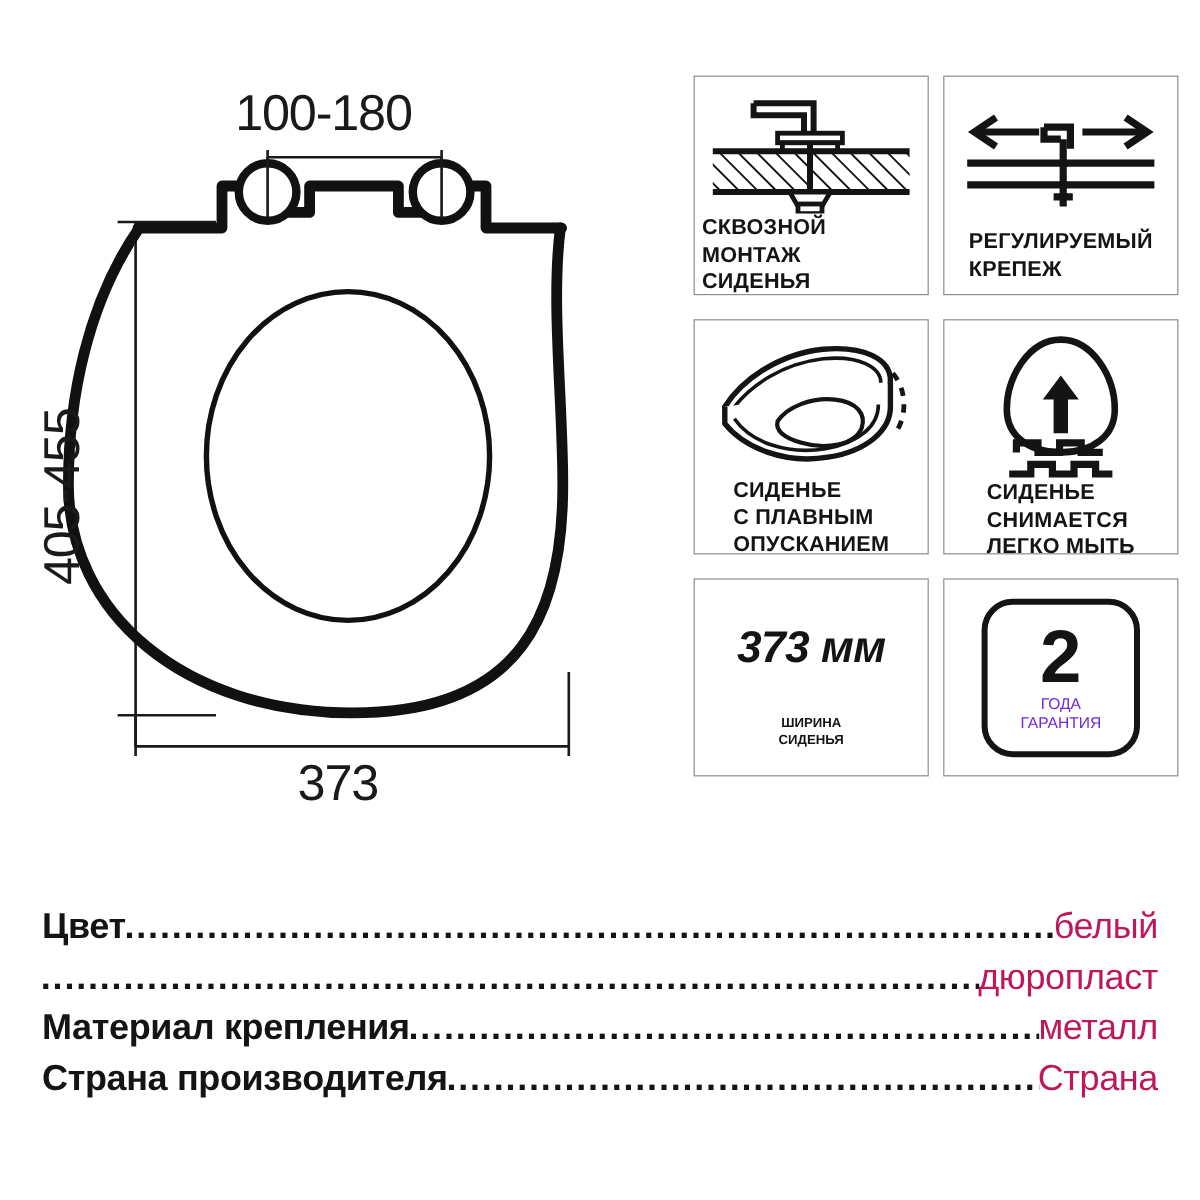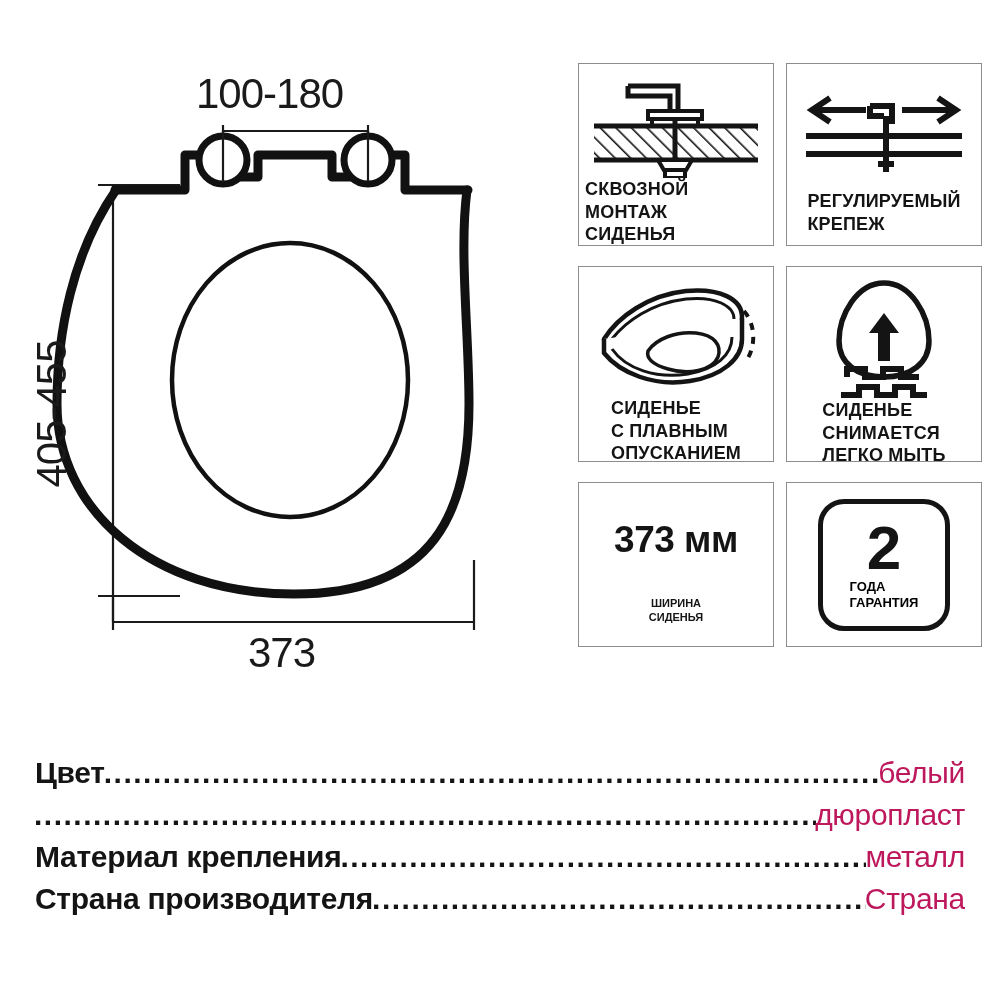--- a/index.html
+++ b/index.html
@@ -102,20 +102,21 @@
   #box-width {
     justify-content: center;
     padding: 0;
   }
   #width-value {
     font-size: 37px;
     font-weight: 700;
     letter-spacing: -0.5px;
     color: #141414;
     margin-top: 34px;
+    font-style: italic;
   }
   #width-caption {
     font-size: 11px;
     font-weight: 700;
     line-height: 1.25;
     text-align: center;
     margin-top: 36px;
     margin-bottom: 20px;
     color: #141414;
   }
@@ -137,25 +138,25 @@
     box-sizing: border-box;
   }
   #warranty-number {
     font-size: 62px;
     font-weight: 700;
     line-height: 0.92;
     color: #141414;
   }
   #warranty-caption {
     font-size: 13px;
-    font-weight: 700;
+    font-weight: 400;
     line-height: 1.2;
-    text-align: left;
+    text-align: center;
     margin-top: 3px;
-    color: #000000;
+    color: #6d28d9;
   }
 
   
   #spec-list {
     position: absolute;
     left: 35px;
     top: 752px;
     width: 930px;
   }
   .spec-row {

